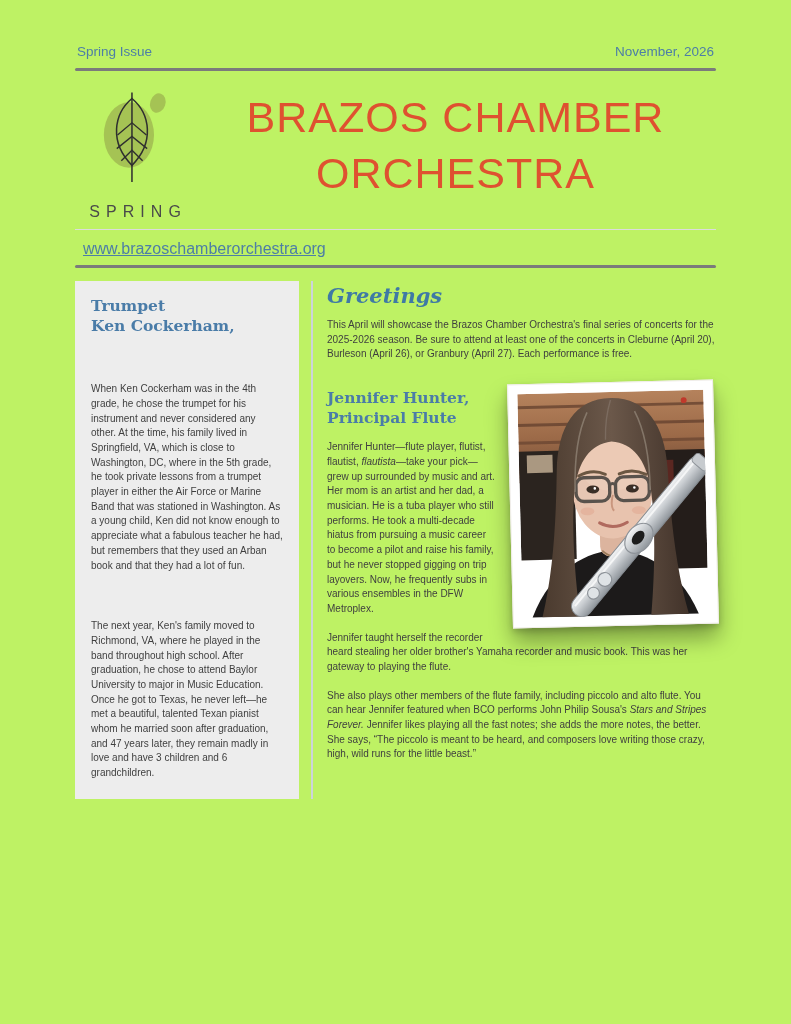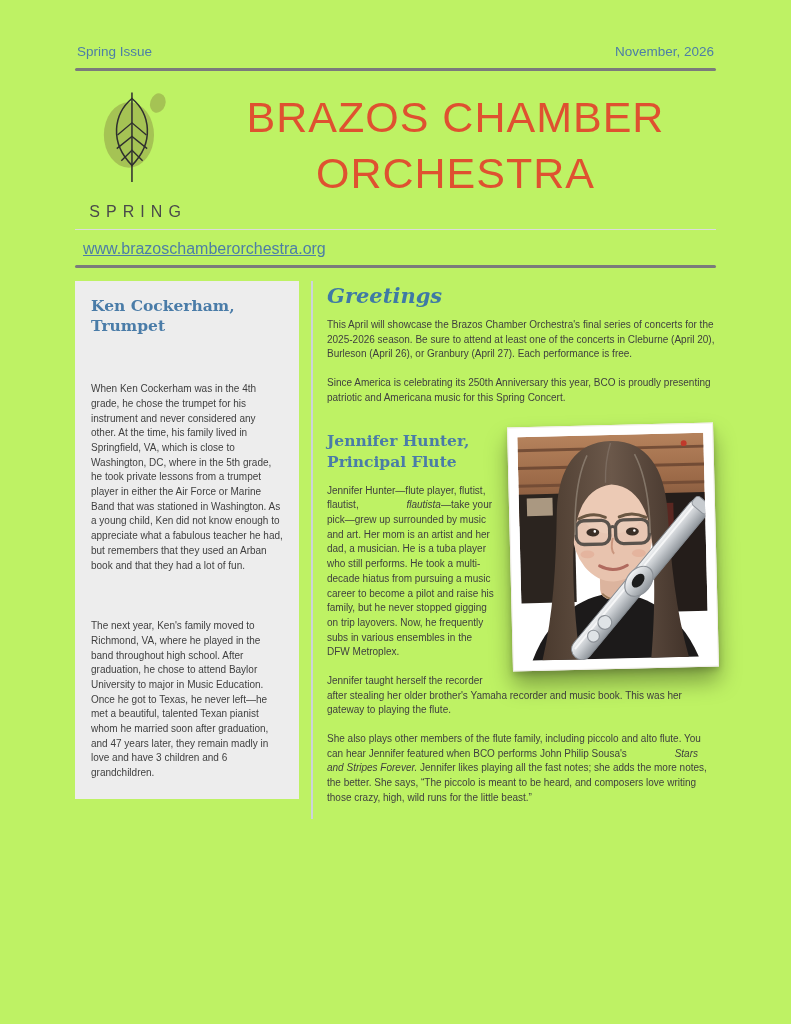--- a/index.html
+++ b/index.html
@@ -94,21 +94,21 @@
     float: right;
     width: 206px;
     background: #ffffff;
     border: 1px solid #f0ede9;
     padding: 9px;
     margin: -6px 0 16px 14px;
     transform: rotate(-1.4deg);
     box-shadow: 0 14px 22px rgba(0,0,0,0.35), 0 3px 6px rgba(0,0,0,0.18);
   }
   .portrait-frame svg { display: block; width: 100%; height: auto; }
-  .ital { font-style: italic; margin-left: 45px; }
+  .ital { font-style: italic; }
 </style>
 </head>
 <body>
 
 <div class="page">
 
   <div class="issue-row">
     <span>Spring Issue</span>
     <span>November,  2026</span>
   </div>
@@ -138,36 +138,35 @@
 
   <div class="link-row">
     <a class="site">www.brazoschamberorchestra.org</a>
   </div>
   <div class="rule-thick-2"></div>
 
   <div class="content">
 
     <div class="sidebar">
       <h3 class="col-heading">
+        <span style="display:block">Trumpet</span>
         <span style="display:block">Ken Cockerham,</span>
-        <span style="display:block">Trumpet</span>
       </h3>
       <p class="para">When Ken Cockerham was in the 4th grade, he chose the trumpet for his instrument and never considered any other.  At the time, his family lived in Springfield, VA, which is close to Washington, DC, where in the 5th grade, he took private lessons from a trumpet player in either the Air Force or Marine Band that was stationed in Washington.  As a young child, Ken did not know enough to appreciate what a fabulous teacher he had, but remembers that they used an Arban book and that they had a lot of fun.</p>
       <p class="para">The next year, Ken's family moved to Richmond, VA, where he played in the band throughout high school.  After graduation, he chose to attend Baylor University to major in Music Education.  Once he got to Texas, he never left—he met a beautiful, talented Texan pianist whom he married soon after graduation, and 47 years later, they remain madly in love and have 3 children and 6 grandchildren.</p>
 
     </div>
 
     <div class="v-divider"></div>
 
     <div class="main-col">
 
       <div class="greetings-block">
         <h3 class="greetings-heading">Greetings</h3>
         <p class="para">This April will showcase the Brazos Chamber Orchestra's final series of concerts for the 2025-2026 season.  Be sure to attend at least one of the concerts in Cleburne (April 20), Burleson (April 26), or Granbury (April 27). Each performance is free.</p>
-        <p class="para">Since America is celebrating its 250th Anniversary this year, BCO is proudly presenting patriotic and Americana music for this Spring Concert.</p>
       </div>
 
       <div class="jennifer-block">
 
         <div class="portrait-frame">
           <svg viewBox="0 0 188 226" aria-hidden="true">
             <defs>
               <linearGradient id="wood" x1="0" y1="0" x2="0" y2="1">
                 <stop offset="0" stop-color="#b5825c"></stop>
                 <stop offset="0.5" stop-color="#9c6a48"></stop>
@@ -242,21 +241,21 @@
           </svg>
         </div>
 
         <h3 class="col-heading" style="margin-bottom:12px;">
           <span style="display:block">Jennifer Hunter,</span>
           <span style="display:block">Principal Flute</span>
         </h3>
 
         <p class="para"><span>Jennifer Hunter—flute player, flutist, flautist, </span><span class="ital">flautista</span><span>—take your pick—grew up surrounded by music and art. Her mom is an artist and her dad, a musician. He is a tuba player who still performs. He took a multi-decade hiatus from pursuing a music career to become a pilot and raise his family, but he never stopped gigging on trip layovers. Now, he frequently subs in various ensembles in the DFW Metroplex.</span></p>
 
-        <p class="para">Jennifer taught herself the recorder after stealing her older brother's Yamaha recorder and music book. This was her gateway to playing the flute.</p>
+        <p class="para">Jennifer taught herself the recorder heard stealing her older brother's Yamaha recorder and music book. This was her gateway to playing the flute.</p>
 
         <p class="para"><span>She also plays other members of the flute family, including piccolo and alto flute. You can hear Jennifer featured when BCO performs John Philip Sousa's </span><span class="ital">Stars and Stripes Forever.</span><span> Jennifer likes playing all the fast notes; she adds the more notes, the better. She says, “The piccolo is meant to be heard, and composers love writing those crazy, high, wild runs for the little beast.”</span></p>
 
       </div>
 
     </div>
   </div>
 </div>
 
 </body></html>

